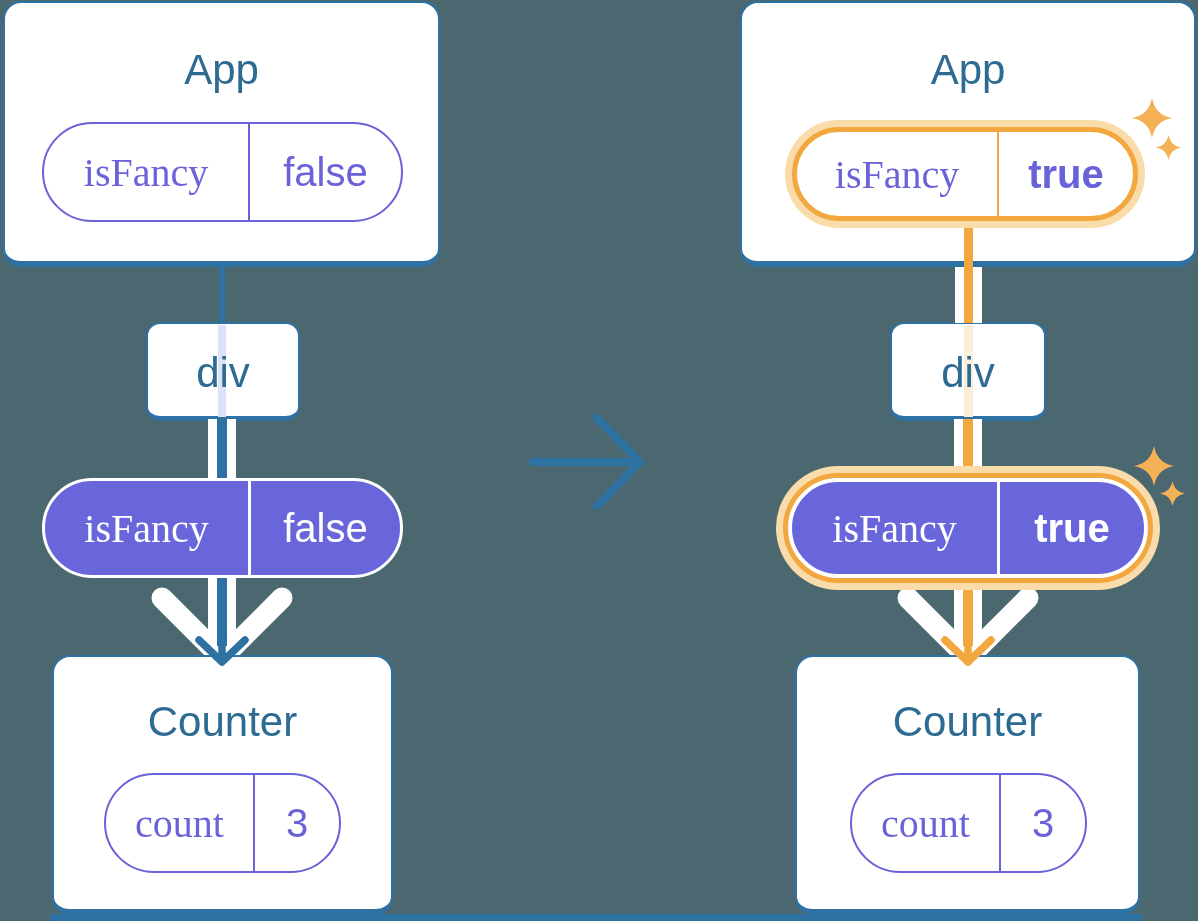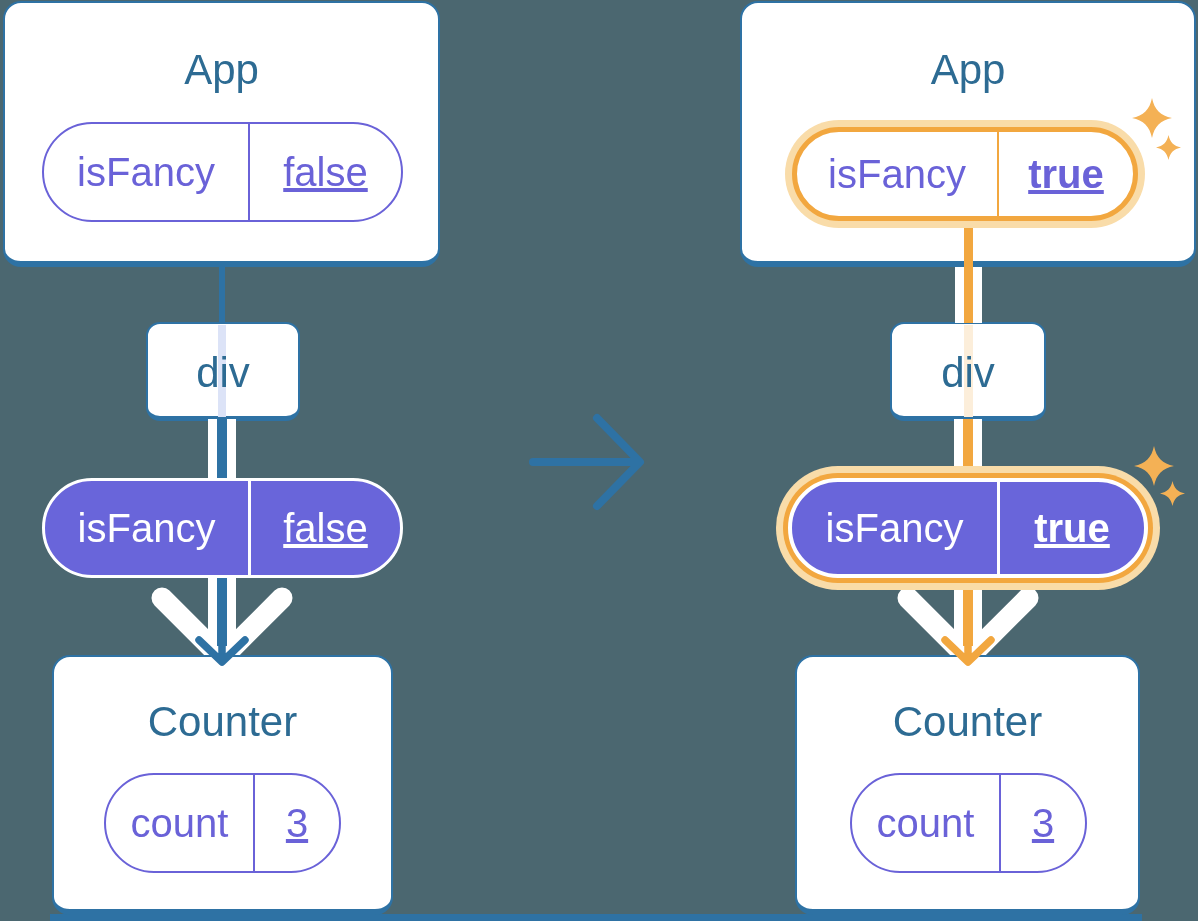--- a/index.html
+++ b/index.html
@@ -11,22 +11,22 @@
   body{background:var(--background);font-family:"Liberation Sans",sans-serif;}
   #canvas{position:relative;width:1198px;height:921px;background:var(--background);overflow:hidden;}
   .abs{position:absolute;}
   .card{position:absolute;background:var(--white);border:2px solid var(--steel-blue);
         border-bottom-width:6px;border-radius:18px;box-sizing:border-box;z-index:1;}
   .small-card{border-radius:14px;border-bottom-width:5px;}
   .title{position:absolute;text-align:center;color:var(--title-blue);font-size:42px;z-index:4;}
   .pill{position:absolute;display:flex;align-items:stretch;border-radius:999px;
         box-sizing:border-box;font-size:40px;z-index:3;overflow:hidden;}
   .pill .seg{display:flex;align-items:center;justify-content:center;}
-  .pill .seg.name{flex:none;}
-  .pill .seg.val{flex:1;text-decoration:underline;}
+  .pill .seg.name{flex:none;font-family:Liberation Serif, serif;}
+  .pill .seg.val{flex:1;}
   .pill-outline{background:var(--white);border:2px solid var(--purple-accent);color:var(--purple-accent);}
   .pill-outline .seg.val{border-left:2px solid var(--purple-accent);}
   .pill-solid{background:var(--purple-fill);border:3px solid var(--white);color:var(--white);}
   .pill-solid .seg.val{border-left:3px solid var(--white);}
   .hl-ring{border:5px solid var(--orange);box-shadow:0 0 0 7px var(--peach);}
   .hl-ring .seg.val{border-left:2px solid var(--orange);}
   .pill-solid.hl-solid{border:4px solid var(--white);
      box-shadow:0 0 0 5px var(--orange),0 0 0 12px var(--peach);}
   .bold{font-weight:bold;}
   .vstripe{position:absolute;z-index:2;}

